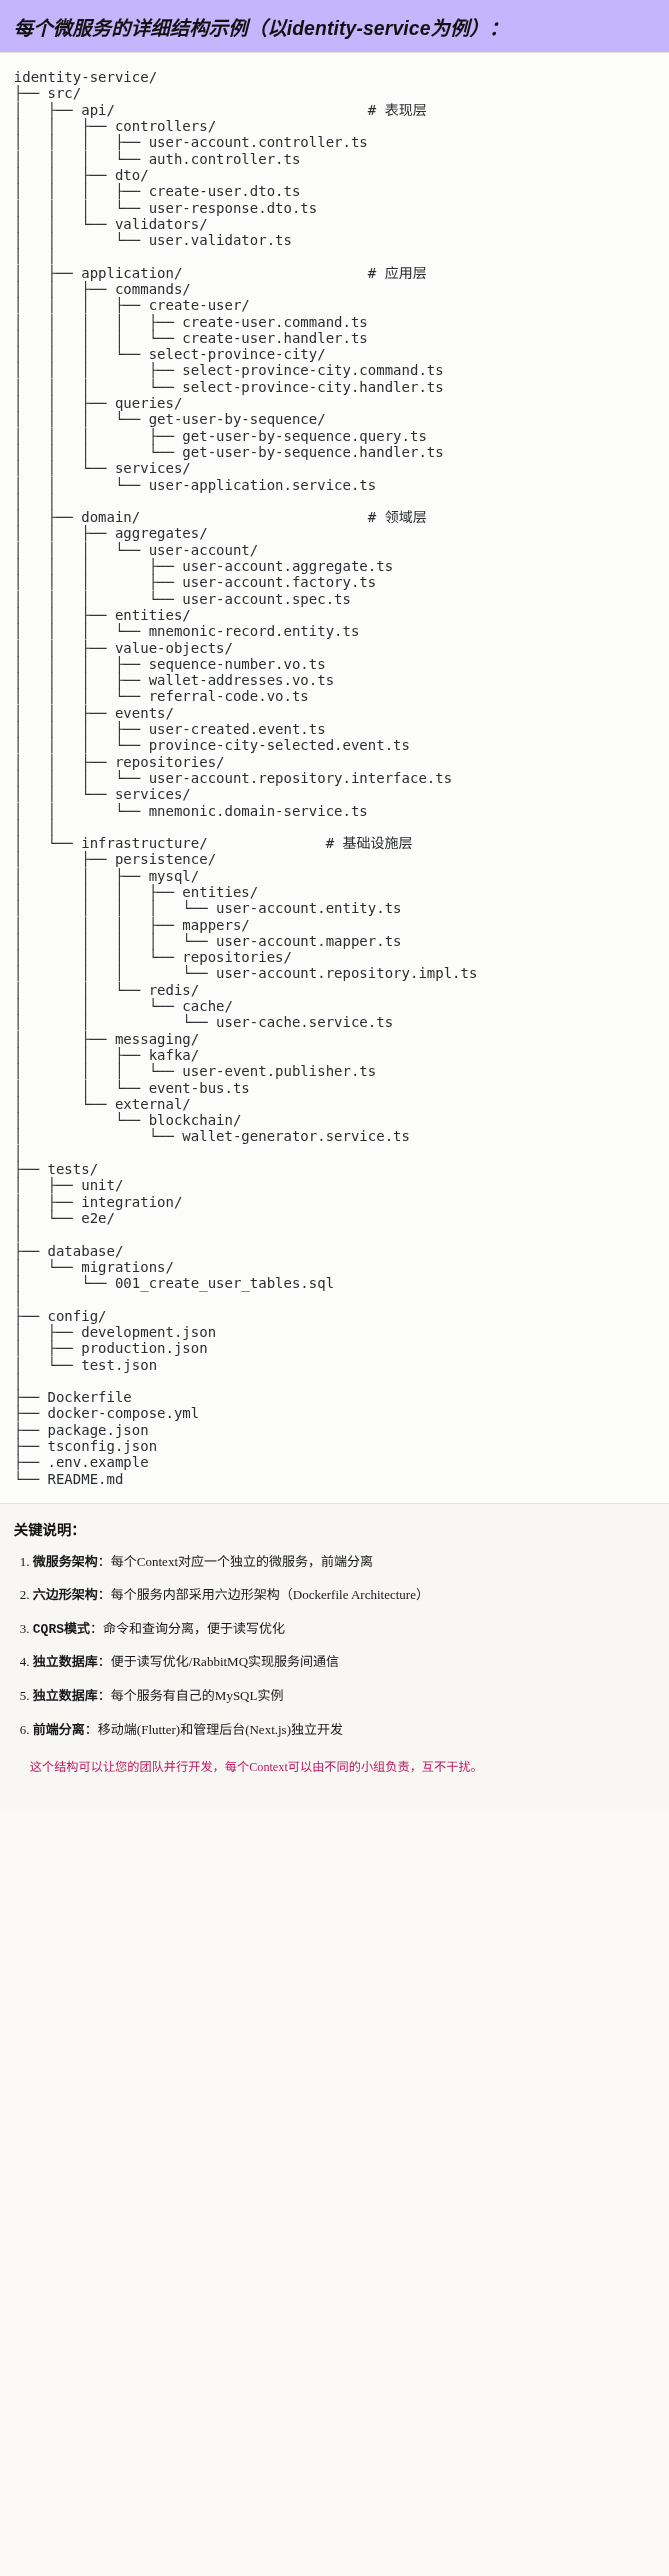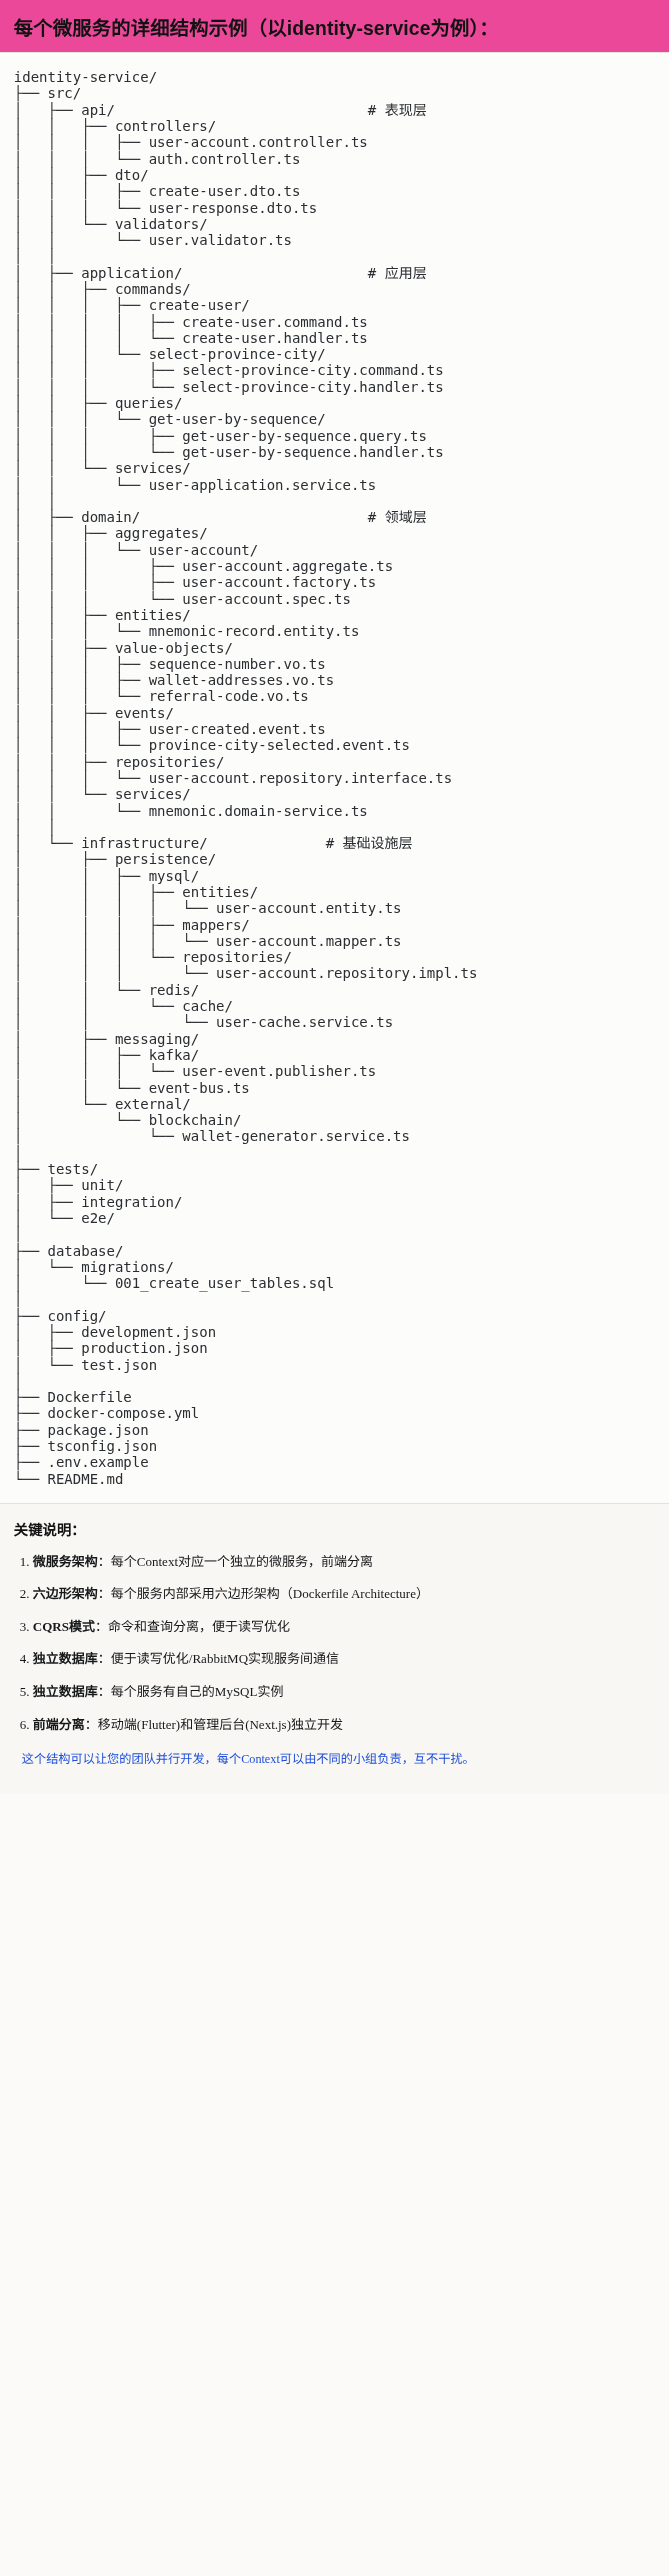--- a/index.html
+++ b/index.html
@@ -16,22 +16,23 @@
   }
   .page {
     width: 669px;
     box-sizing: border-box;
     background: #fbfaf8;
   }
 
   
   .header {
     padding: 16.3px 13.8px 11.3px 13.8px;
-    background: #ec4899;
+    background: #c4b5fd;
     border-bottom: 0.6px solid #e4e2dd;
+    font-style: italic;
   }
   .header-title {
     font-family: "Liberation Sans", "DejaVu Sans", sans-serif;
     font-weight: bold;
     font-size: 19.4px;
     line-height: 1.25;
     letter-spacing: 0.1px;
     color: #121212;
     margin: 0;
   }
@@ -69,34 +70,34 @@
     padding: 0 0 0 19px;
     list-style-position: outside;
   }
   ol.notes li {
     font-size: 13px;
     line-height: 1.55;
     margin-bottom: 12.5px;
     color: #17181a;
   }
   ol.notes li .lbl {
-    font-family: Liberation Serif, serif;
+    font-family: Liberation Mono, monospace;
     font-weight: bold;
   }
   ol.notes li .sep {
     font-weight: normal;
   }
   ol.notes li .txt {
     font-weight: normal;
   }
   .footer-note {
     font-size: 12.2px;
     line-height: 1.6;
-    color: #1d4ed8;
-    margin: 8px;
+    color: #be185d;
+    margin: 16px;
     padding-top: 1.3px;
   }
 </style>
 </head>
 <body>
 
 <div class="page">
 
   <div class="header">
     <h1 class="header-title">每个微服务的详细结构示例（以identity-service为例）：</h1>

